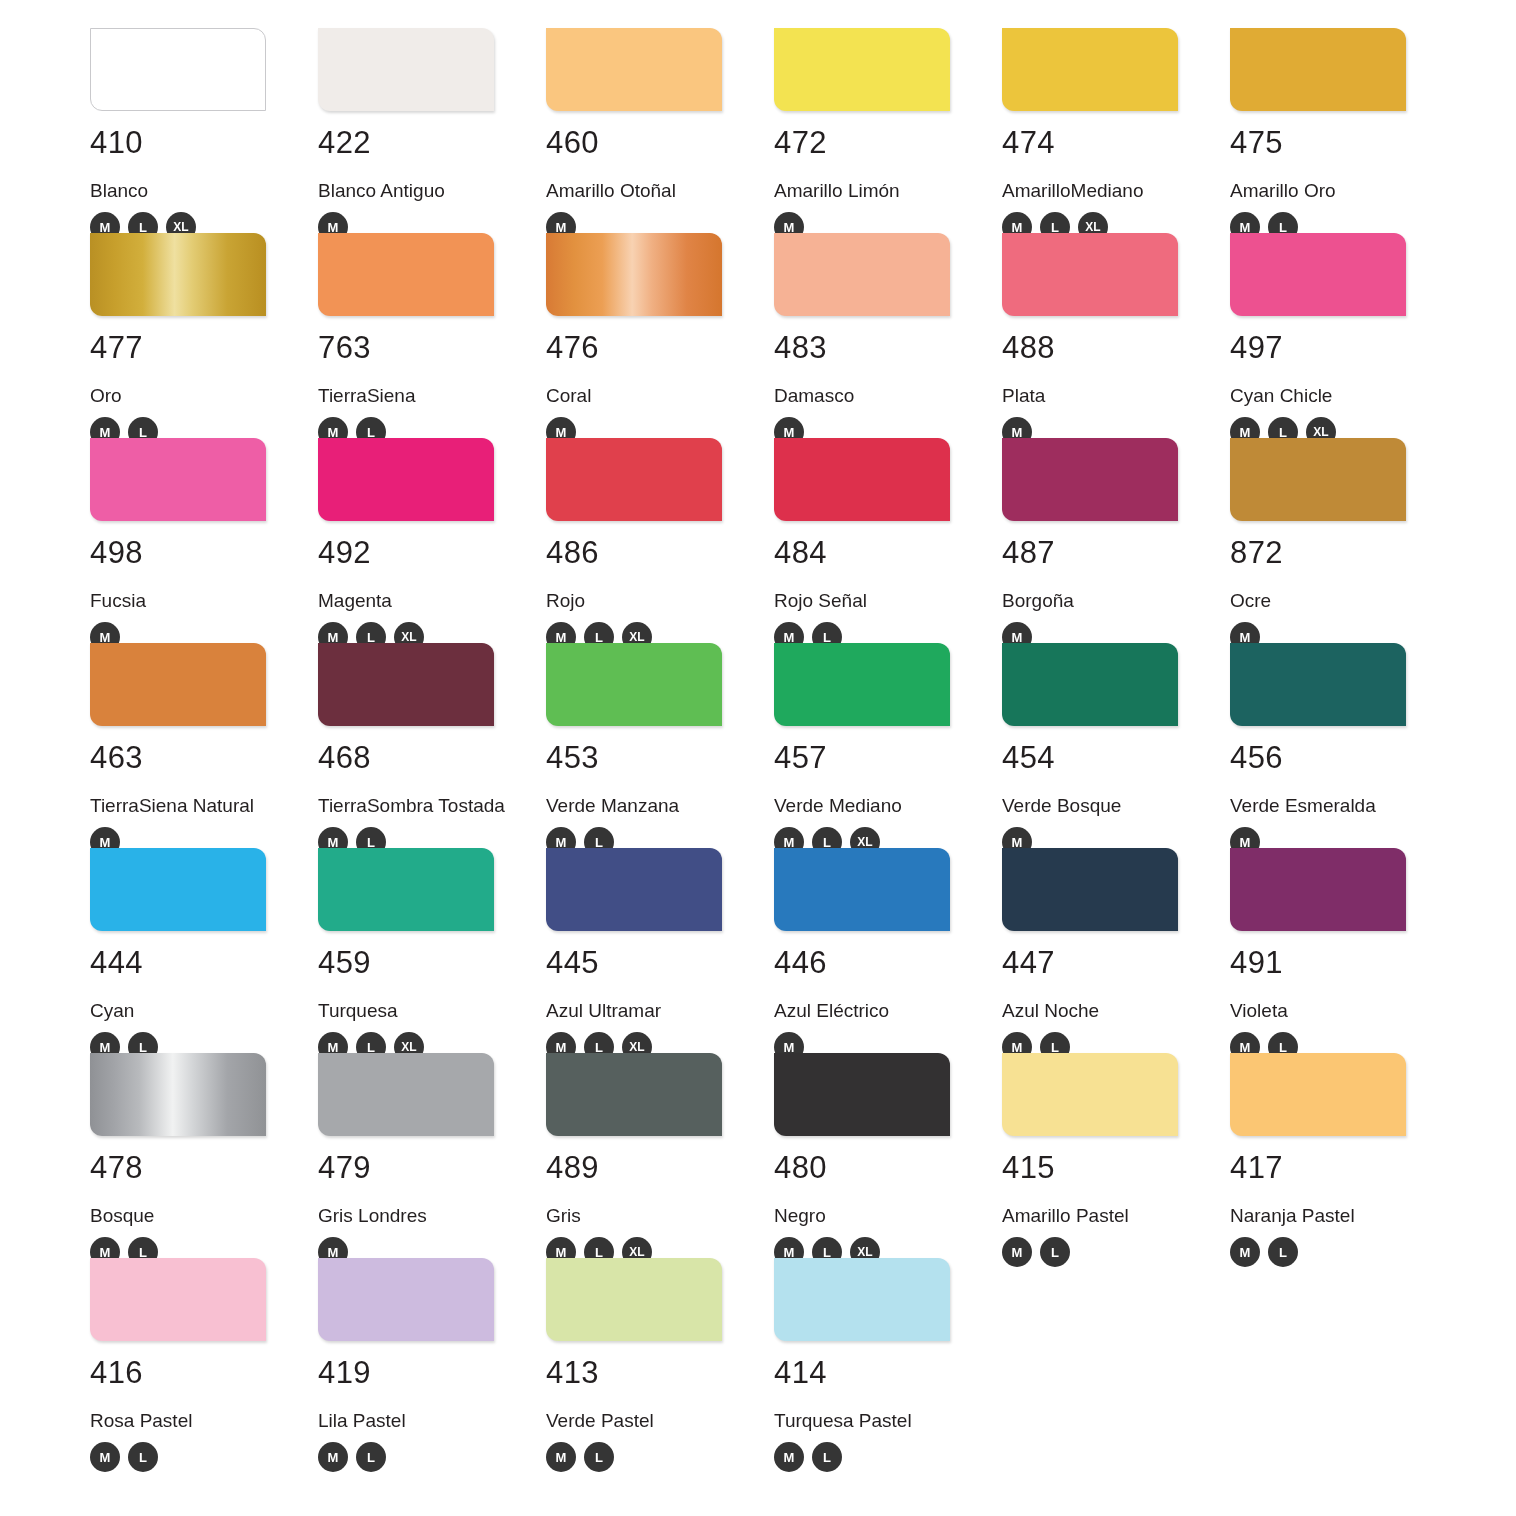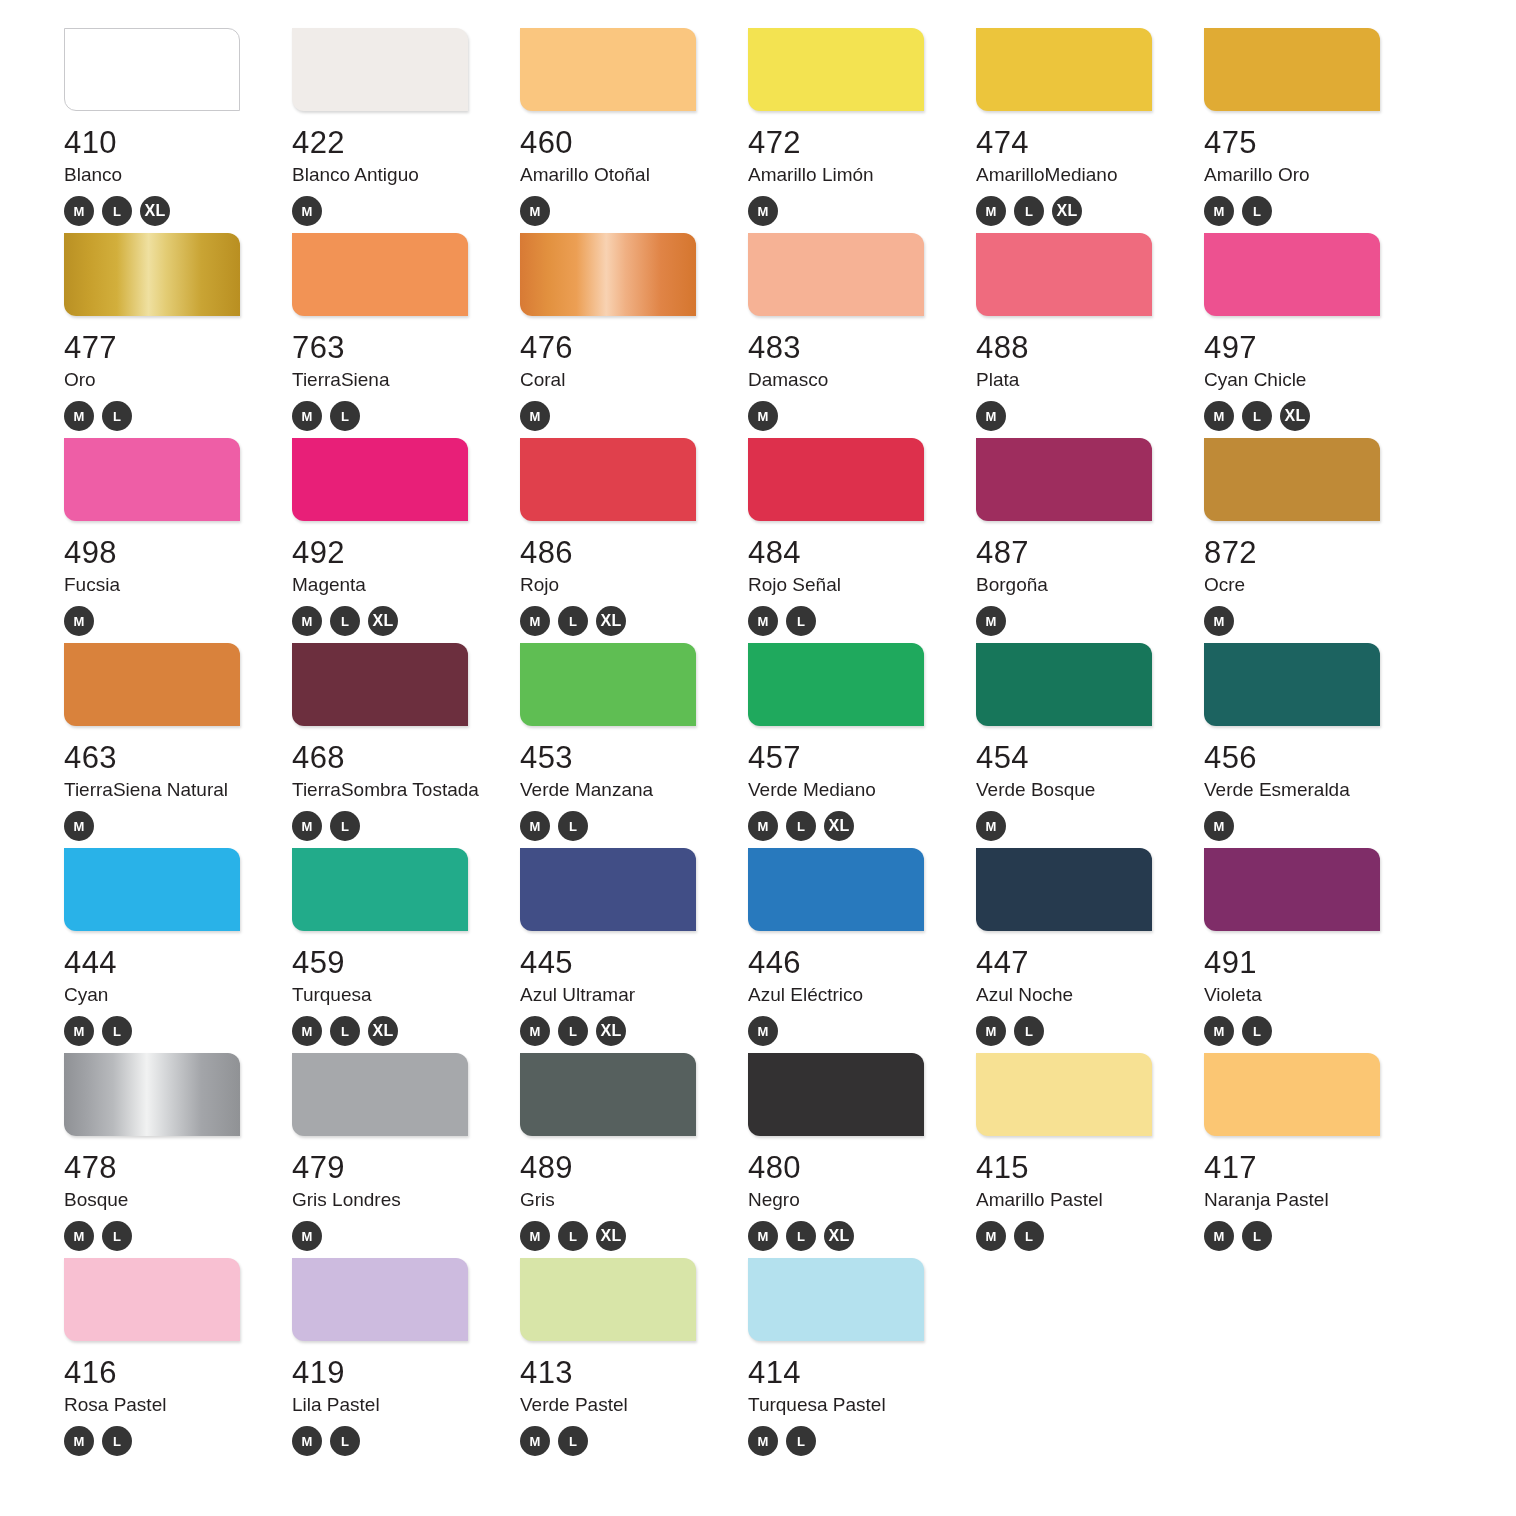--- a/index.html
+++ b/index.html
@@ -20,21 +20,21 @@
     height: 1516px;
     box-sizing: border-box;
     padding: 28px 0 0 0;
   }
 
   .grid {
     display: grid;
     grid-template-columns: repeat(6, 228px);
     column-gap: 0px;
     row-gap: 0px;
-    padding-left: 64px;
+    padding-left: 90px;
   }
 
   .cell {
     position: relative;
     height: 205px;
     box-sizing: border-box;
   }
 
   .swatch {
     width: 176px;
@@ -58,21 +58,21 @@
     line-height: 1;
     margin-top: 16px;
   }
 
   .cname {
     font-family: "Liberation Sans", sans-serif;
     font-size: 19px;
     font-weight: 300;
     color: #231f20;
     line-height: 1;
-    margin-top: 7px;
+    margin-top: 23px;
     white-space: nowrap;
   }
 
   .sizes {
     margin-top: 12px;
     display: flex;
     gap: 8px;
   }
 
   .badge {
@@ -83,21 +83,21 @@
     color: #ffffff;
     font-family: "Liberation Sans", sans-serif;
     font-size: 13px;
     font-weight: 700;
     display: flex;
     align-items: center;
     justify-content: center;
     letter-spacing: 0.2px;
     flex: 0 0 auto;
   }
-  .badge.xl { font-size: 16px; }
+  .badge.xl { font-size: 12px; }
 </style>
 </head>
 <body>
 
 <div id="chart">
   <div class="grid">
       <div class="cell">
         <div class="swatch bordered" style="background: rgb(255, 255, 255);"></div>
         <div class="code">410</div>
         <div class="cname">Blanco</div>

